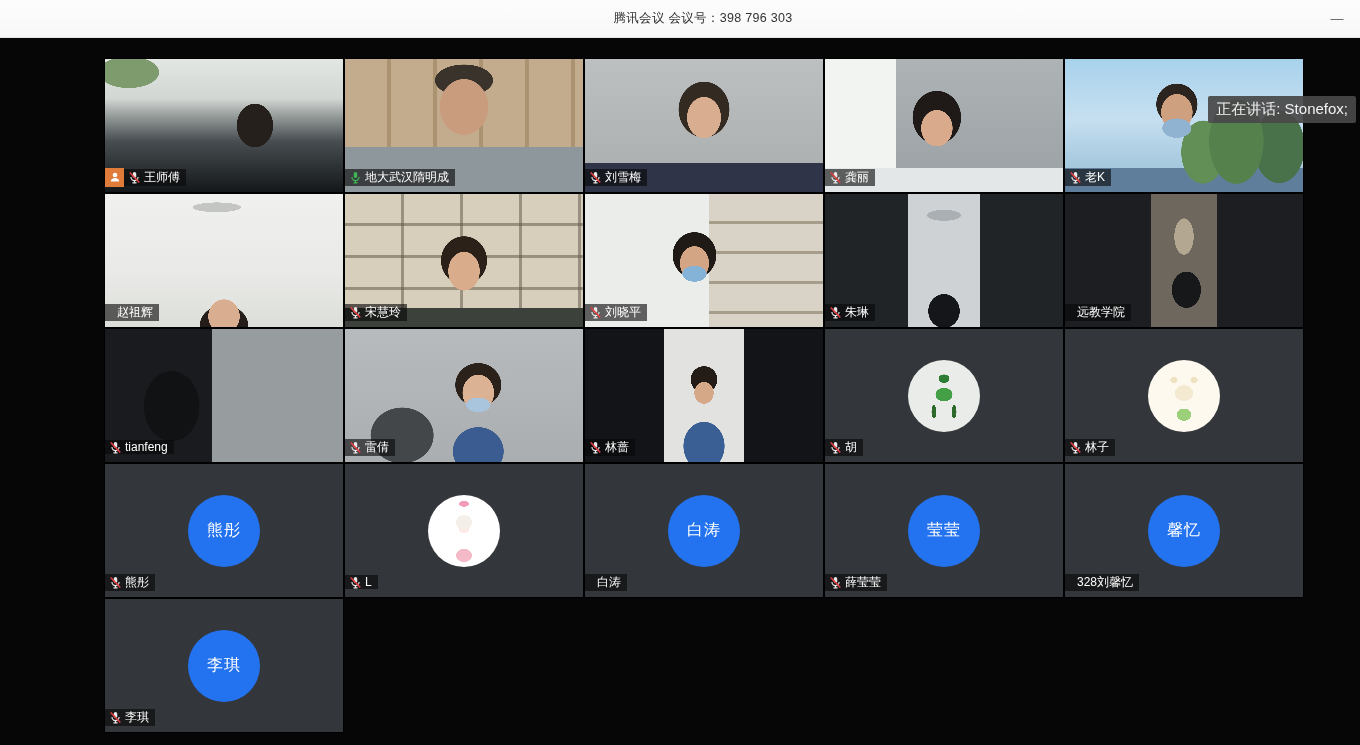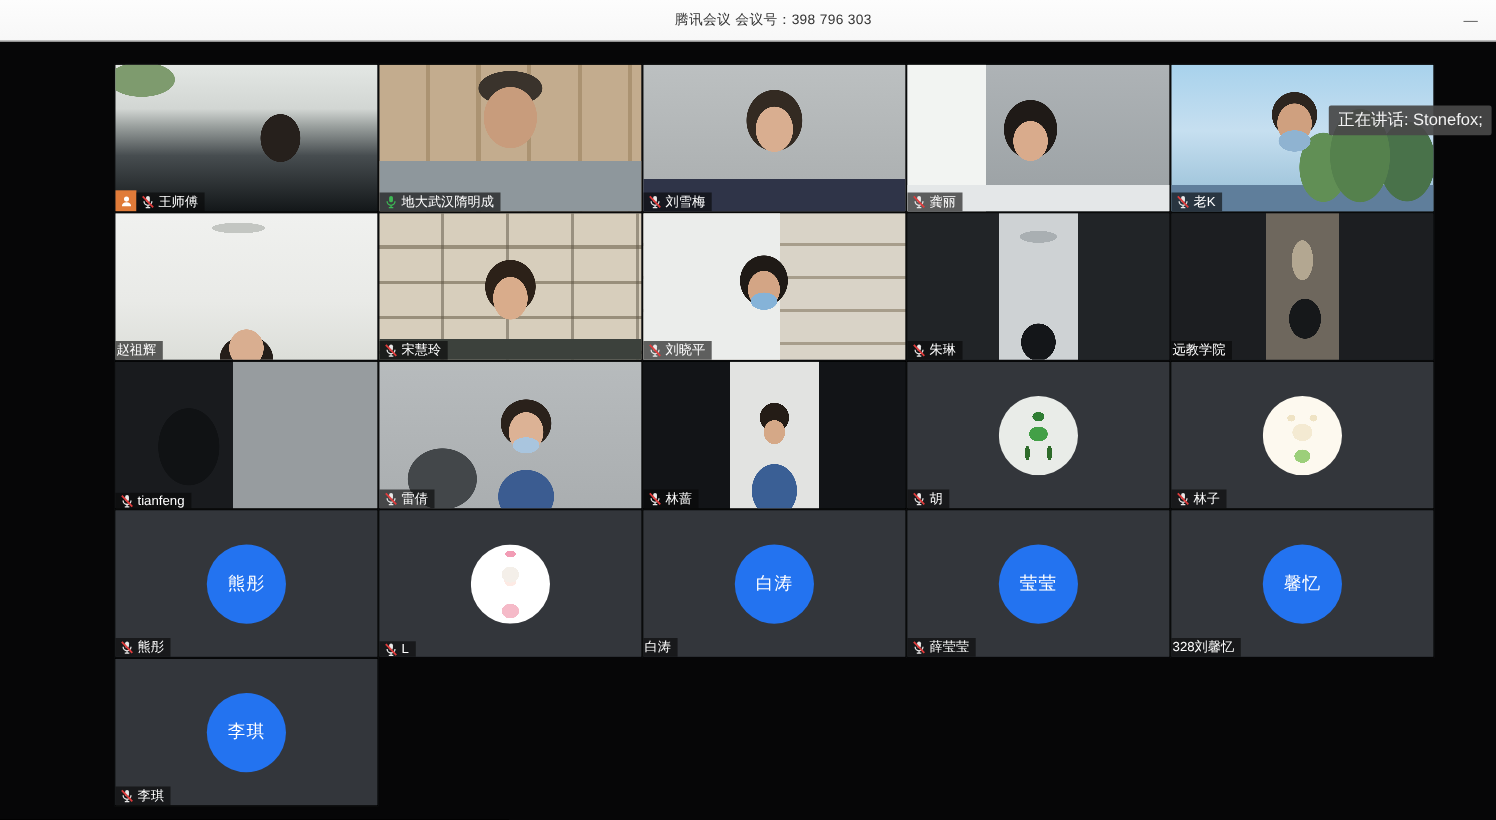--- a/index.html
+++ b/index.html
@@ -18,26 +18,26 @@
   .stage { position:relative; width:1360px; height:707px; background:#060607; }
   .grid { position:absolute; left:104px; top:20px; width:1200px;
     display:grid; grid-template-columns:repeat(5,240px); grid-auto-rows:135px; }
 
   .tile { position:relative; border:1px solid #000; background:#26282c; overflow:visible; }
   .tile.active { border:2px solid var(--accent-green); z-index:2; }
   .vid { position:absolute; inset:0; }
   .vid.dark { background:#33363b; display:flex; align-items:center; justify-content:center; }
 
   
-  .label-row { position:absolute; left:0; bottom:0; display:flex; align-items:flex-end; z-index:3; height:30px; }
+  .label-row { position:absolute; left:0; bottom:0; display:flex; align-items:center; z-index:3; height:30px; }
   .host-badge { width:19px; height:19px; background:var(--host-orange);
     display:flex; align-items:center; justify-content:center; }
   .name-label { display:flex; align-items:center; gap:3px; background:rgba(8,8,8,.62);
     padding:0 6px 0 4px; font-size:12px; color:#fff; white-space:nowrap; }
-  .name-label.no-icon { padding-left:1px; }
+  .name-label.no-icon { padding-left:12px; }
 
   
   .avatar-blue { width:72px; height:72px; border-radius:50%; background:var(--avatar-blue);
     color:#fff; font-size:16px; display:flex; align-items:center; justify-content:center; letter-spacing:1px; }
   .avatar-img { width:72px; height:72px; border-radius:50%; }
 
   .av-robot{background:
     radial-gradient(ellipse 9px 7px at 50% 26%, #2f7d33 60%, rgba(0,0,0,0) 61%),
     radial-gradient(ellipse 14px 11px at 50% 48%, #43a047 60%, rgba(0,0,0,0) 61%),
     radial-gradient(ellipse 4px 11px at 36% 72%, #2e6b2a 60%, rgba(0,0,0,0) 61%),

